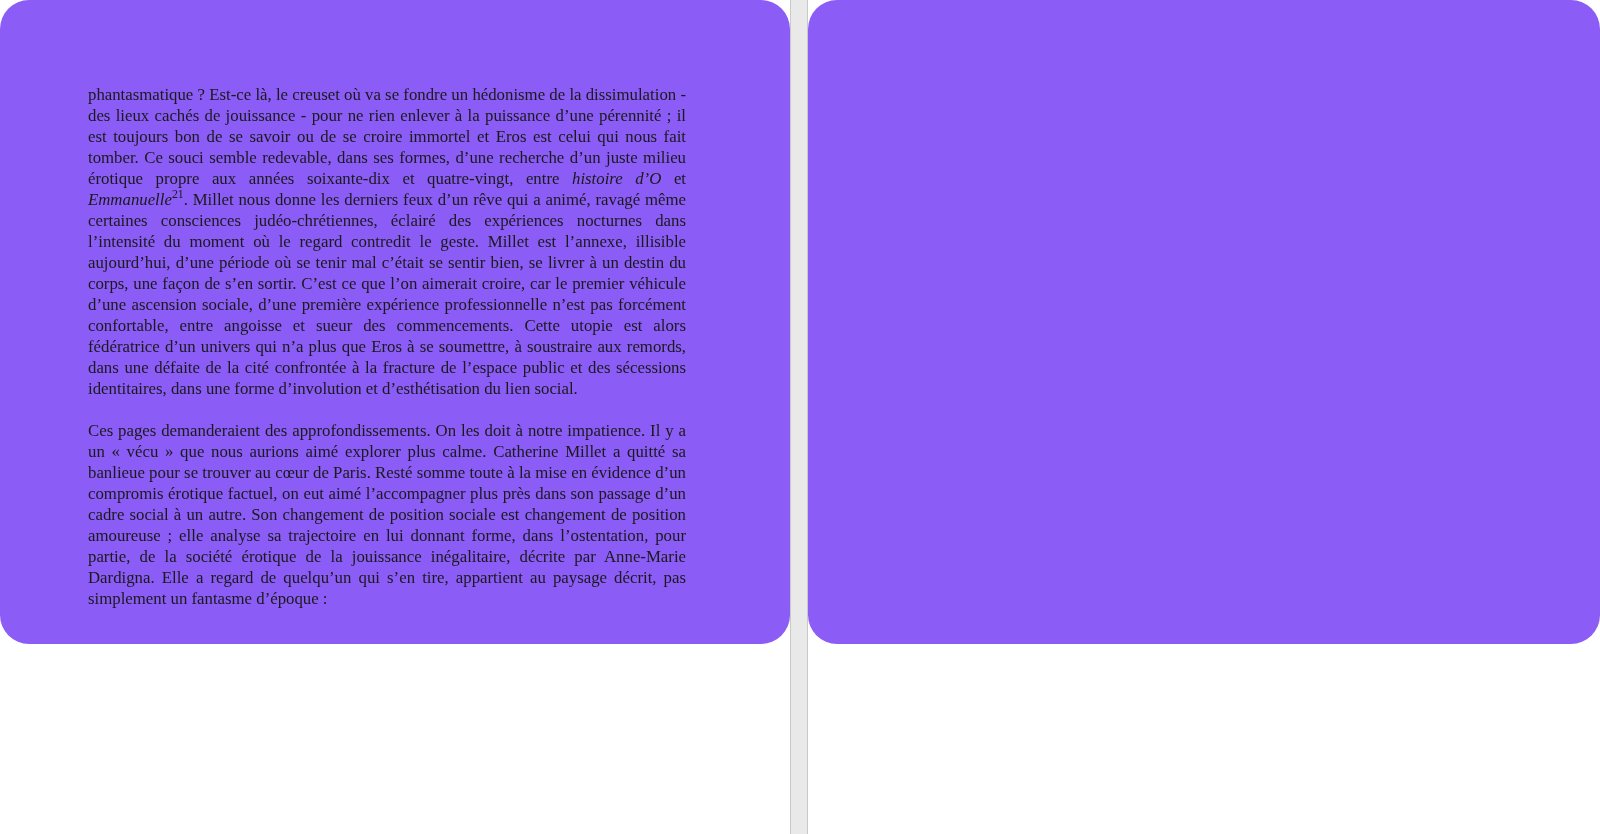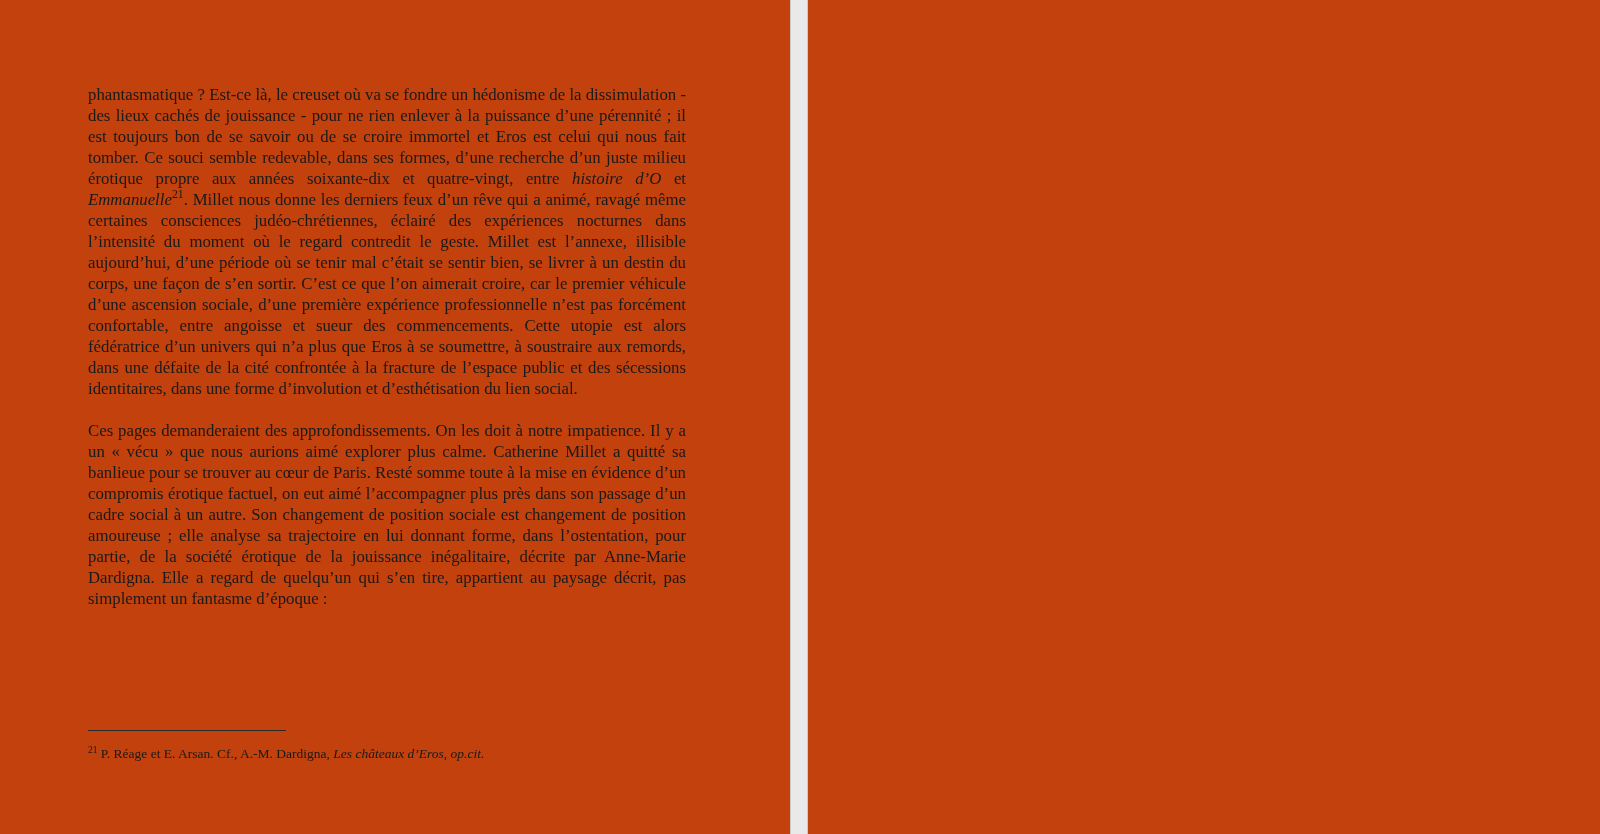--- a/index.html
+++ b/index.html
@@ -8,22 +8,23 @@
     height: 834px;
     position: relative;
     background: #ffffff;
     font-family: "Liberation Serif", "DejaVu Serif", serif;
     color: #1a1a1a;
     overflow: hidden;
   }
   .page {
     position: absolute;
     top: 0;
-    height: 834px;
-    background: #c2410c;
+    height: 644px;
+    background: #8b5cf6;
+    border-radius: 29px;
   }
   .page-left  { left: 0;    width: 790px; }
   .page-right { left: 808px; width: 792px; }
   .page-gap {
     position: absolute;
     top: 0;
     left: 790px;
     width: 18px;
     height: 834px;
     background: #e9e9e9;
@@ -68,23 +69,19 @@
   }
 </style>
 </head>
 <body>
 
 <div class="page page-left">
   <div class="left-content body-text">
     <p class="para"><span>phantasmatique ? Est-ce là, le creuset où va se fondre un hédonisme de la dissimulation - des lieux cachés de jouissance - pour ne rien enlever à la puissance d’une pérennité ; il est toujours bon de se savoir ou de se croire immortel et Eros est celui qui nous fait tomber. Ce souci semble redevable, dans ses formes, d’une recherche d’un juste milieu érotique propre aux années soixante-dix et quatre-vingt, entre </span><span class="it">histoire d’O</span><span> et </span><span class="it">Emmanuelle</span><sup>21</sup><span>. Millet nous donne les derniers feux d’un rêve qui a animé, ravagé même certaines consciences judéo-chrétiennes, éclairé des expériences nocturnes dans l’intensité du moment où le regard contredit le geste. Millet est l’annexe, illisible aujourd’hui, d’une période où se tenir mal c’était se sentir bien, se livrer à un destin du corps, une façon de s’en sortir. C’est ce que l’on aimerait croire, car le premier véhicule d’une ascension sociale, d’une première expérience professionnelle n’est pas forcément confortable, entre angoisse et sueur des commencements. Cette utopie est alors fédératrice d’un univers qui n’a plus que Eros à se soumettre, à soustraire aux remords, dans une défaite de la cité confrontée à la fracture de l’espace public et des sécessions identitaires, dans une forme d’involution et d’esthétisation du lien social.</span></p>
     <p class="para"><span>Ces pages demanderaient des approfondissements. On les doit à notre impatience. Il y a un « vécu » que nous aurions aimé explorer plus calme. Catherine Millet a quitté sa banlieue pour se trouver au cœur de Paris. Resté somme toute à la mise en évidence d’un compromis érotique factuel, on eut aimé l’accompagner plus près dans son passage d’un cadre social à un autre. Son changement de position sociale est changement de position amoureuse ; elle analyse sa trajectoire en lui donnant forme, dans l’ostentation, pour partie, de la société érotique de la jouissance inégalitaire, décrite par Anne-Marie Dardigna. Elle a regard de quelqu’un qui s’en tire, appartient au paysage décrit, pas simplement un fantasme d’époque :</span></p>
   </div>
-  <div class="footnote-block">
-    <div class="footnote-rule"></div>
-    <p class="footnote-text"><sup>21</sup><span> P. Réage et E. Arsan. Cf., A.-M. Dardigna, </span><span class="it">Les châteaux d’Eros, op.cit.</span></p>
-  </div>
 </div>
 
 <div class="page-gap"></div>
 
 <div class="page page-right">
   
 </div>
 
 </body></html>

